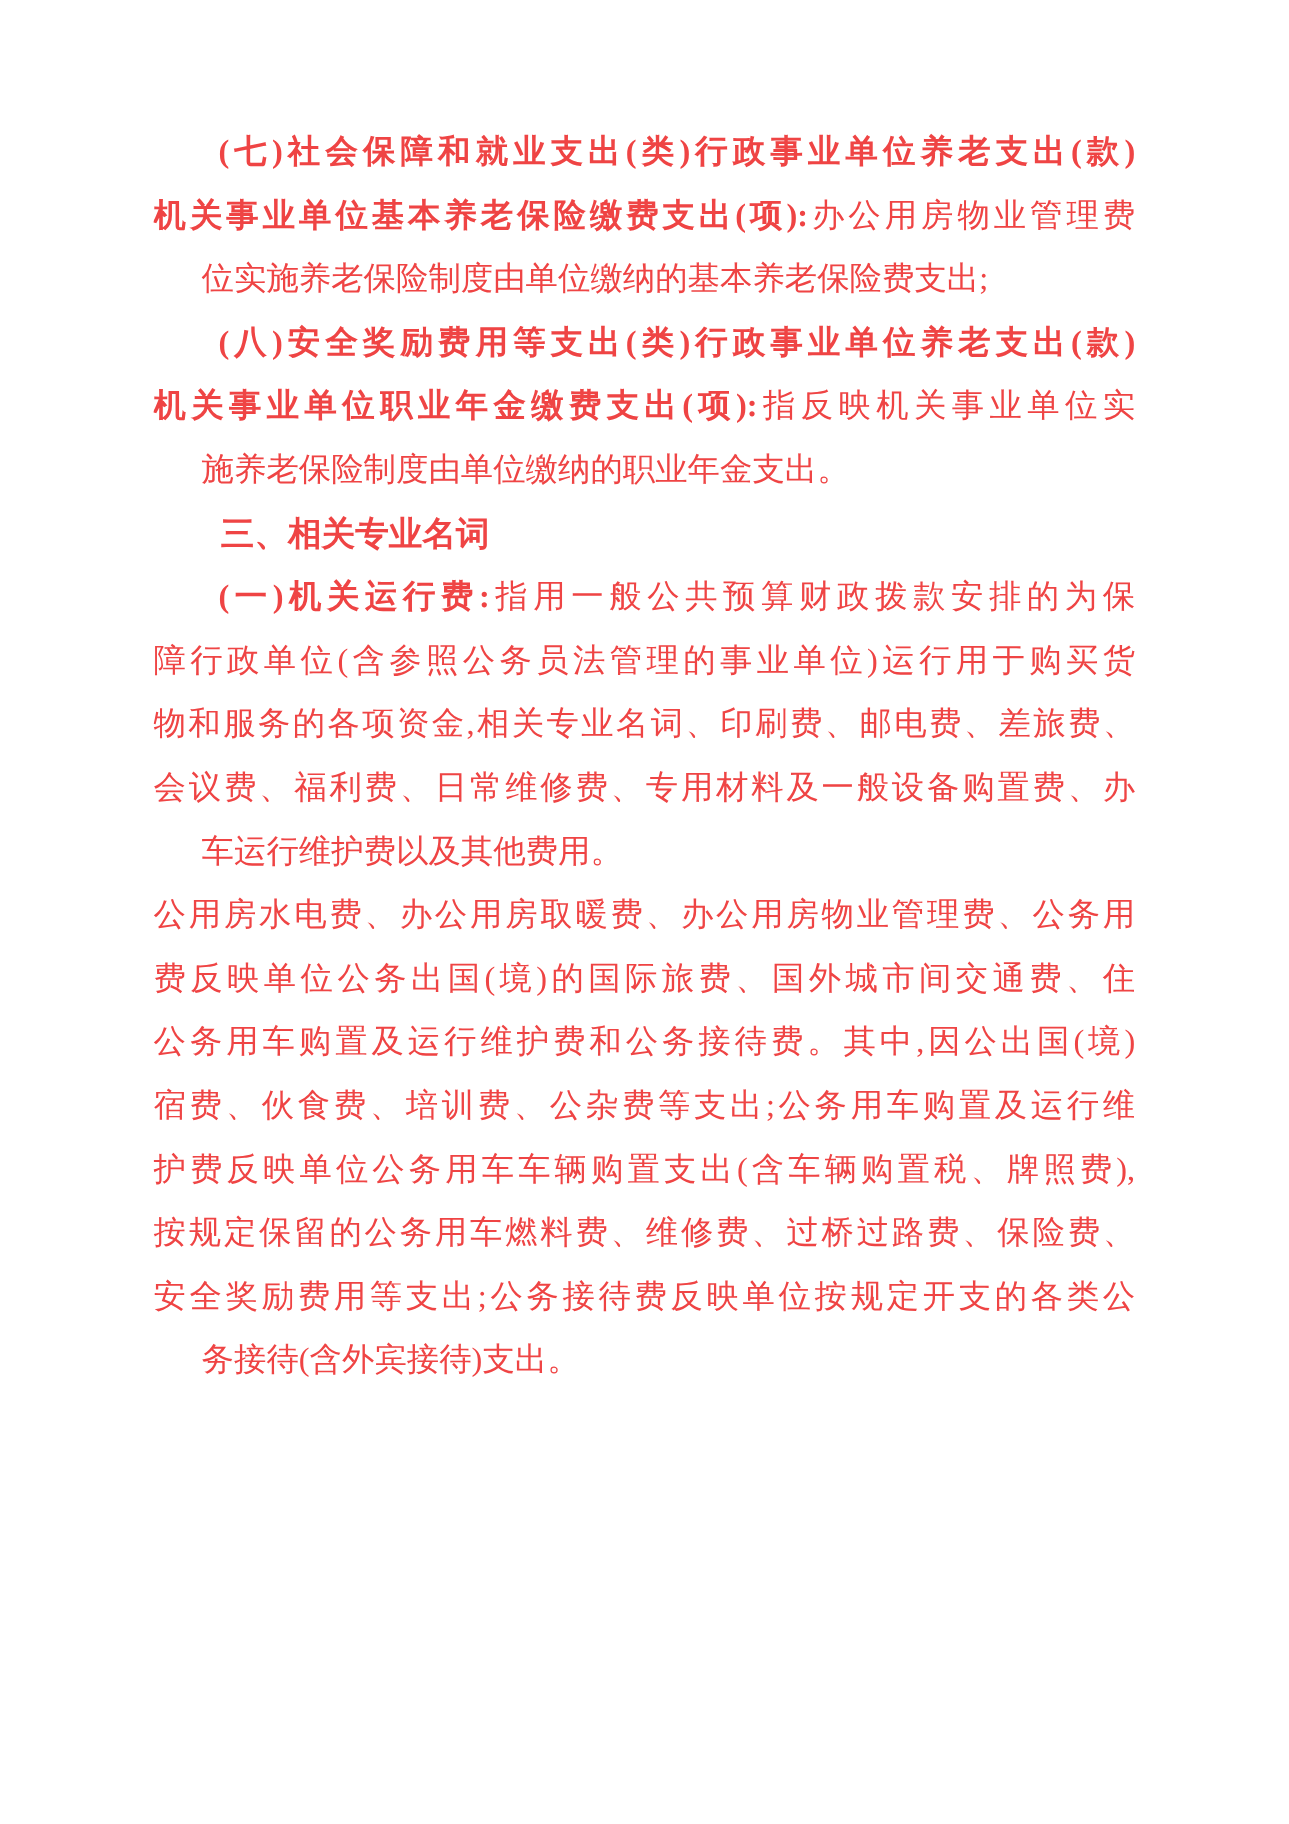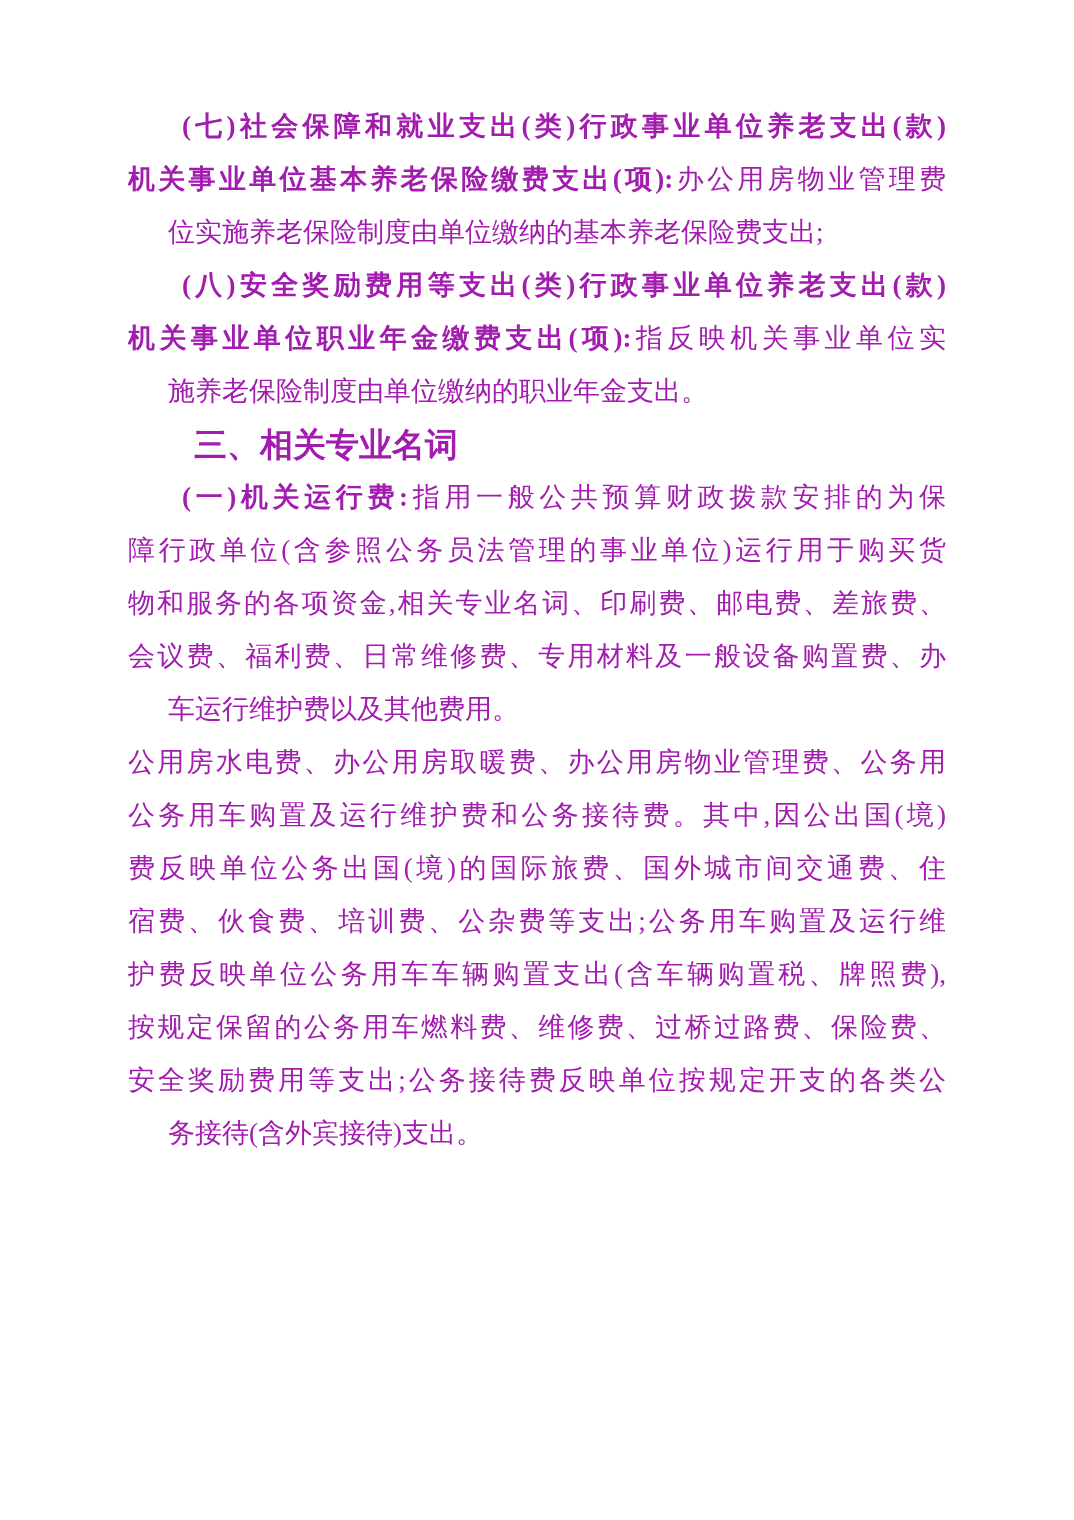--- a/index.html
+++ b/index.html
@@ -11,21 +11,21 @@
     width: 1074px;
     height: 1520px;
     overflow: hidden;
   }
   .page {
     box-sizing: border-box;
     width: 1074px;
     height: 1520px;
     padding: 100px 128px 0 128px;
     background: #ffffff;
-    color: #a21caf;
+    color: #ef4444;
     font-family: "Liberation Serif", "DejaVu Serif", serif;
     font-size: 27px;
   }
   .paragraph {
     margin: 0;
   }
   .line {
     height: 53px;
     line-height: 53px;
     white-space: nowrap;
@@ -42,21 +42,21 @@
     text-indent: 2em;
   }
   .bseg {
     font-weight: 700;
   }
   .section-heading {
     margin: 0;
     height: 53px;
     line-height: 53px;
     font-family: "Liberation Sans", "DejaVu Sans", sans-serif;
-    font-size: 33px;
+    font-size: 28px;
     font-weight: 700;
     text-indent: 2em;
     white-space: nowrap;
     overflow: hidden;
   }
 </style>
 </head>
 <body>
 
 <div class="page">
@@ -78,22 +78,22 @@
   <div class="paragraph">
     <div class="line first"><span class="bseg">(一)机关运行费:</span><span>指用一般公共预算财政拨款安排的为保</span></div>
     <div class="line">障行政单位(含参照公务员法管理的事业单位)运行用于购买货</div>
     <div class="line">物和服务的各项资金,相关专业名词、印刷费、邮电费、差旅费、</div>
     <div class="line">会议费、福利费、日常维修费、专用材料及一般设备购置费、办</div>
     <div class="line last">车运行维护费以及其他费用。</div>
     <div class="line">公用房水电费、办公用房取暖费、办公用房物业管理费、公务用</div>
   </div>
 
   <div class="paragraph">
+    <div class="line">费反映单位公务出国(境)的国际旅费、国外城市间交通费、住</div>
     <div class="line">公务用车购置及运行维护费和公务接待费。其中,因公出国(境)</div>
-    <div class="line">费反映单位公务出国(境)的国际旅费、国外城市间交通费、住</div>
     <div class="line">宿费、伙食费、培训费、公杂费等支出;公务用车购置及运行维</div>
     <div class="line">护费反映单位公务用车车辆购置支出(含车辆购置税、牌照费),</div>
     <div class="line">按规定保留的公务用车燃料费、维修费、过桥过路费、保险费、</div>
     <div class="line">安全奖励费用等支出;公务接待费反映单位按规定开支的各类公</div>
     <div class="line last">务接待(含外宾接待)支出。</div>
   </div>
 
 </div>
 
 </body></html>

